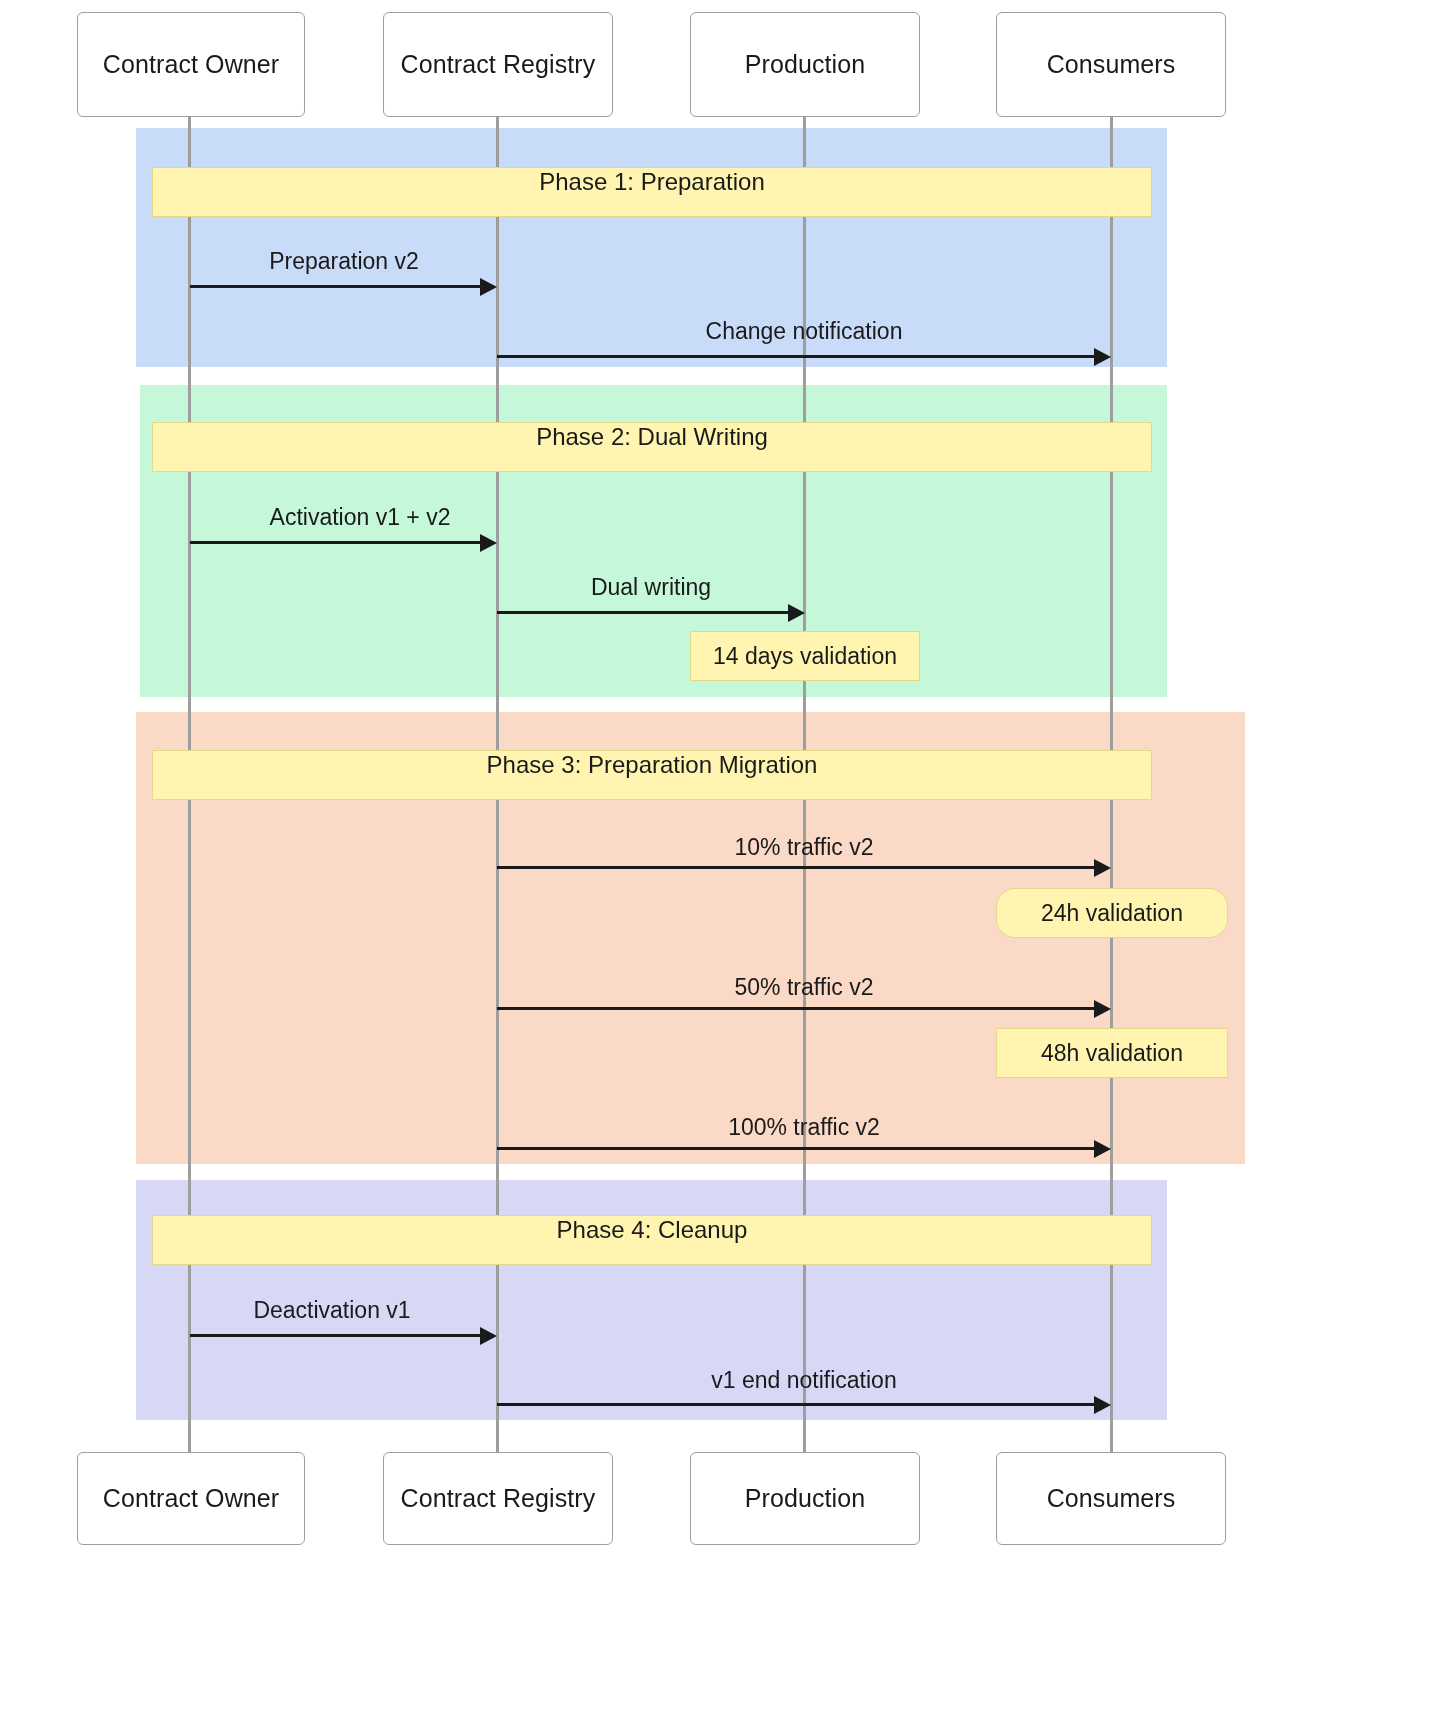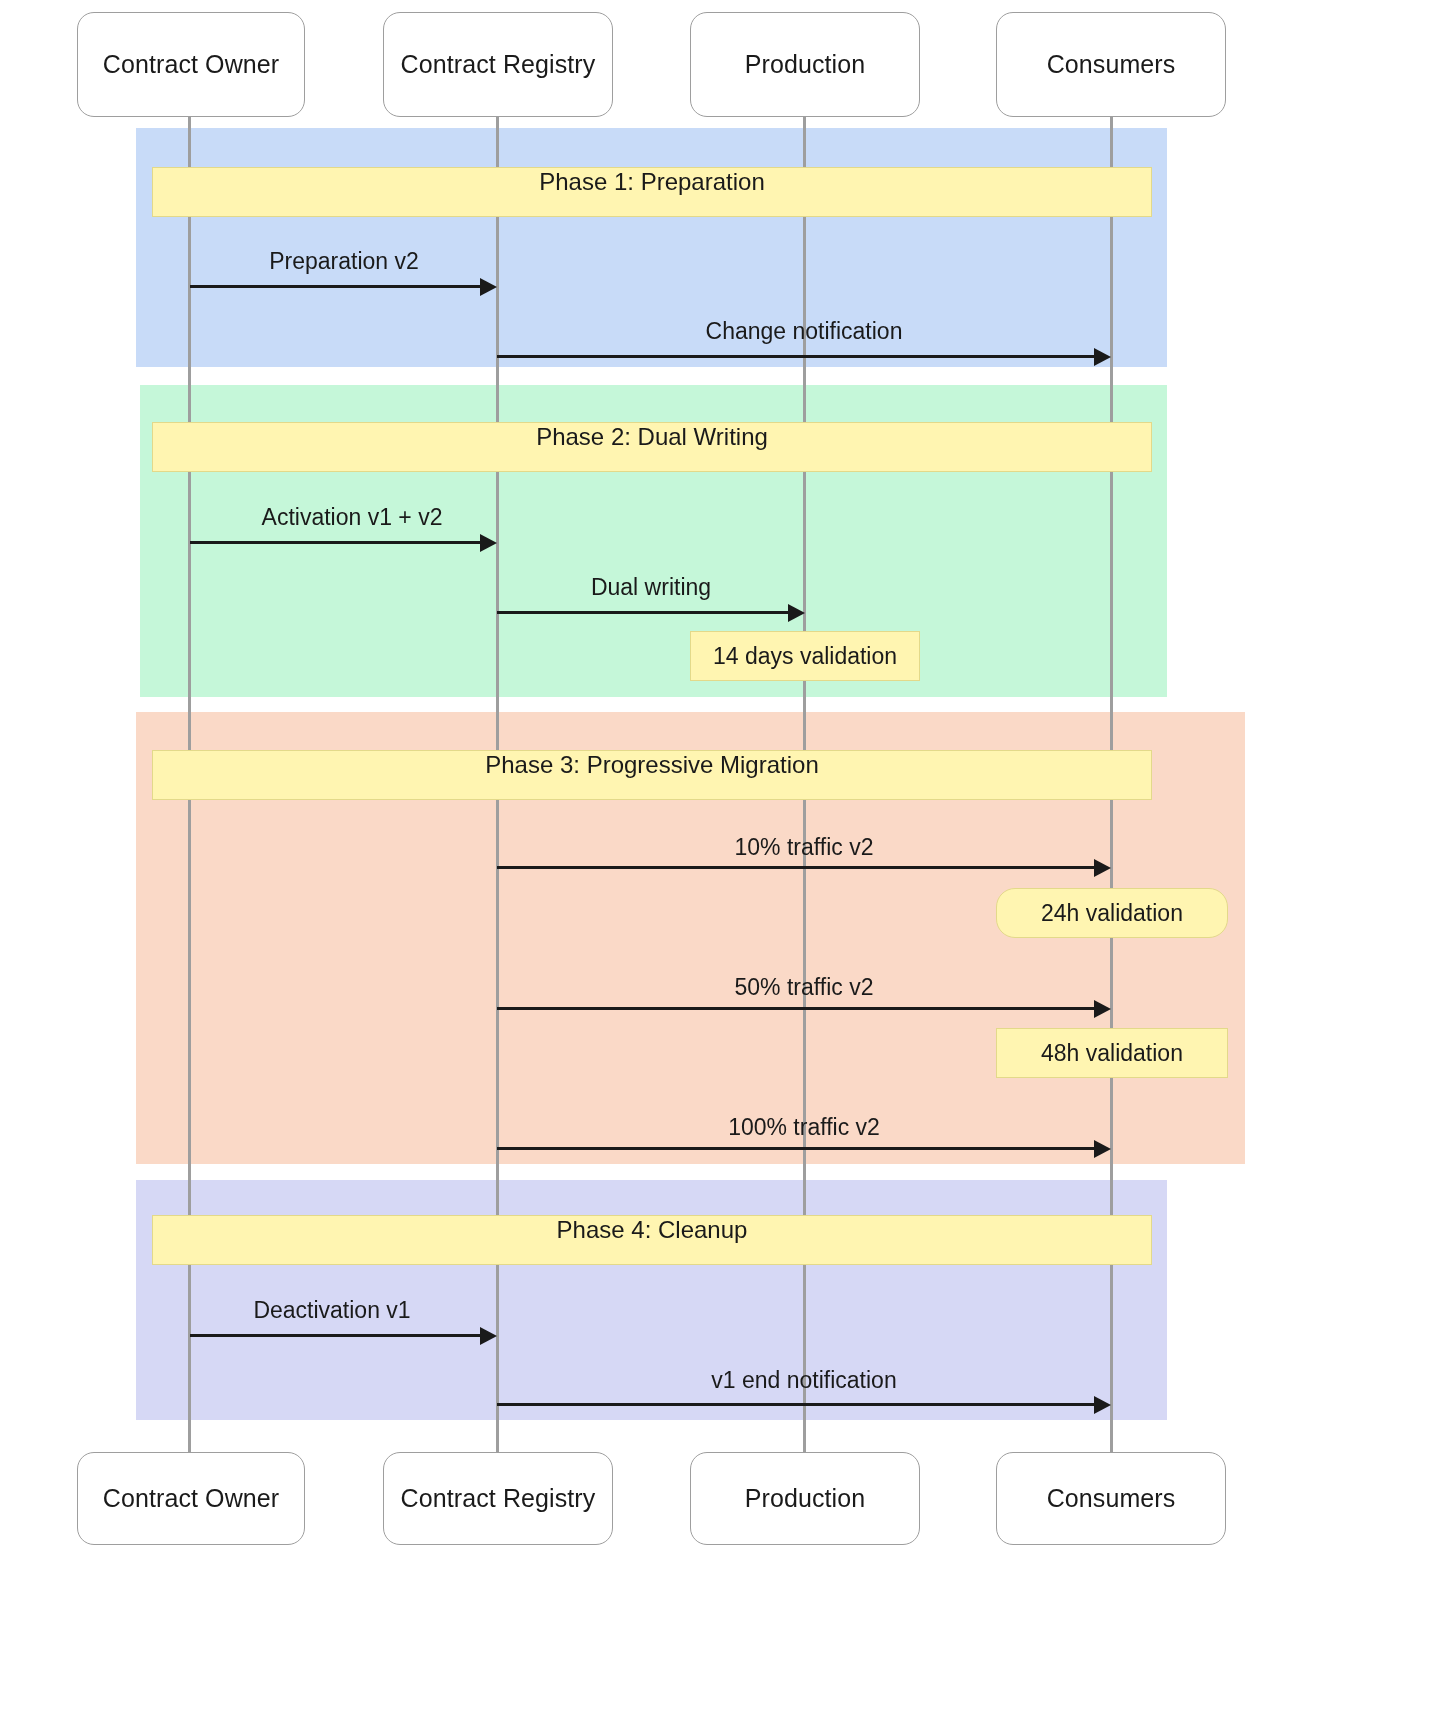--- a/index.html
+++ b/index.html
@@ -30,21 +30,21 @@
     top:117px;
     bottom:182px;
   }
 
   
   .actor-box{
     position:absolute;
     box-sizing:border-box;
     background:#ffffff;
     border:1.6px solid #9e9e9e;
-    border-radius:17px;
+    border-radius:6px;
     display:flex;
     align-items:center;
     justify-content:center;
     font-size:25px;
     color:#1a1a1a;
     letter-spacing:0.1px;
   }
 
   
   .phase-title{
@@ -125,37 +125,37 @@
     <span>Consumers</span>
   </div>
 
   <div class="phase-title" style="left:152px;top:167px;width:1000px;">
     <span>Phase 1: Preparation</span>
   </div>
   <div class="phase-title" style="left:152px;top:422px;width:1000px;">
     <span>Phase 2: Dual Writing</span>
   </div>
   <div class="phase-title" style="left:152px;top:750px;width:1000px;">
-    <span>Phase 3: Progressive Migration</span>
+    <span>Phase 3: Preparation Migration</span>
   </div>
   <div class="phase-title" style="left:152px;top:1215px;width:1000px;">
     <span>Phase 4: Cleanup</span>
   </div>
 
   <div class="msg-label" style="left:344px;top:248px;">Preparation v2</div>
   <div class="msg" style="left:190px;top:285px;width:290px;">
     <div class="msg-head" style="left:290px;"></div>
   </div>
 
   <div class="msg-label" style="left:804px;top:318px;">Change notification</div>
   <div class="msg" style="left:497px;top:355px;width:597px;">
     <div class="msg-head" style="left:597px;"></div>
   </div>
 
-  <div class="msg-label" style="left:352px;top:504px;">Activation v1 + v2</div>
+  <div class="msg-label" style="left:360px;top:504px;">Activation v1 + v2</div>
   <div class="msg" style="left:190px;top:541px;width:290px;">
     <div class="msg-head" style="left:290px;"></div>
   </div>
 
   <div class="msg-label" style="left:651px;top:574px;">Dual writing</div>
   <div class="msg" style="left:497px;top:611px;width:291px;">
     <div class="msg-head" style="left:291px;"></div>
   </div>
 
   <div class="note" style="left:690px;top:631px;width:230px;align-items:center;">

